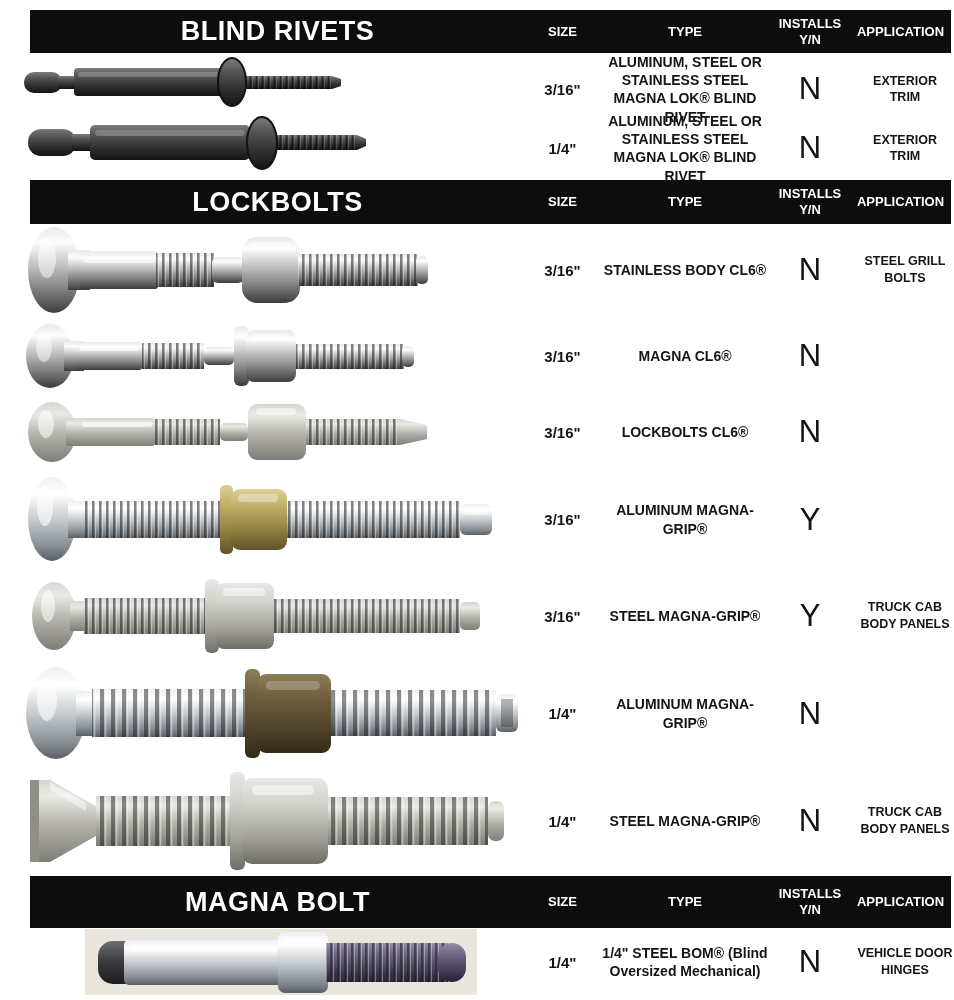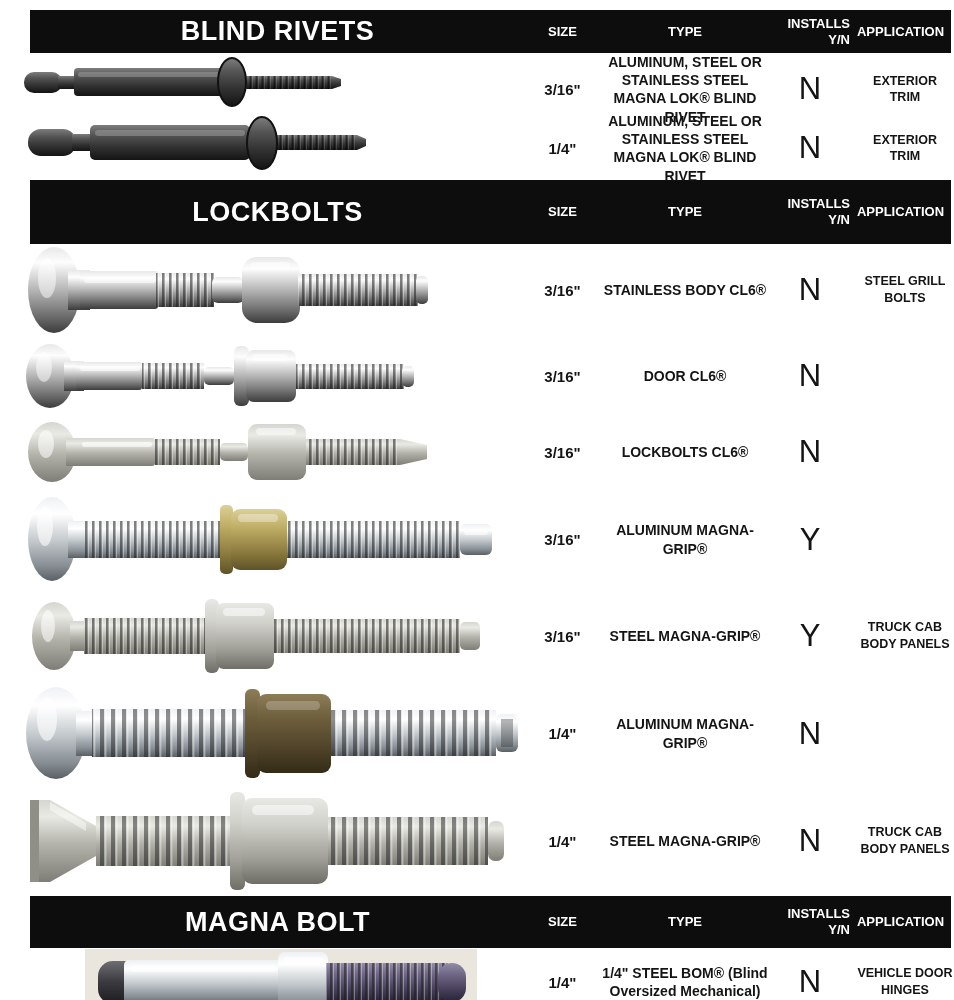--- a/index.html
+++ b/index.html
@@ -6,25 +6,25 @@
   body{width:954px;height:1000px;overflow:hidden;
        font-family:"Liberation Sans", sans-serif;color:#141414;}
   .page{position:relative;width:954px;height:1000px;background:#fff;padding-left:20px;}
   .top-spacer{height:10px;}
 
   
   .bar{background:#0d0d0d;color:#fff;margin:0 23px 0 10px;
        display:grid;grid-template-columns:495px 75px 170px 80px 101px;
        align-items:center;}
   .bar-sm{height:43px;}
-  .bar-lg{height:64px;margin-top:4px;}
+  .bar-lg{height:44px;margin-top:4px;}
   .bar-lg2{height:52px;}
   .bar-title{text-align:center;font-size:27px;font-weight:bold;letter-spacing:.5px;}
   .h-col{text-align:center;font-size:13px;font-weight:bold;line-height:1.2;}
-  .h-installs{white-space:pre-line;text-align:right;}
+  .h-installs{white-space:pre-line;}
 
   
   .row{display:grid;grid-template-columns:505px 75px 170px 80px 124px;
        align-items:center;}
   .cell-img{height:100%;position:relative;}
   .cell-img svg{display:block;}
   .cell-size{text-align:center;font-size:15px;font-weight:bold;}
   .cell-type{text-align:center;font-size:14px;font-weight:bold;line-height:1.3;}
   .cell-installs{text-align:center;font-size:31px;font-weight:500;}
   .cell-app{text-align:center;font-size:12.5px;font-weight:bold;line-height:1.35;
@@ -208,21 +208,21 @@
         <rect x="184" y="31" width="30" height="18" rx="5" fill="url(#gSteel)"></rect>
         <rect x="214" y="10" width="15" height="60" rx="6" fill="url(#gSteel)"></rect>
         <rect x="226" y="14" width="50" height="52" rx="8" fill="url(#gSteel)"></rect>
         <rect x="232" y="18" width="36" height="7" rx="3.5" fill="#ffffff" opacity=".5"></rect>
         <rect x="276" y="28" width="108" height="25" fill="url(#gSteel)"></rect>
         <rect x="276" y="28" width="108" height="25" fill="url(#thrF)"></rect>
         <rect x="382" y="30" width="12" height="21" rx="5" fill="url(#gSteel)"></rect>
       </svg>
     </div>
     <div class="cell-size">3/16"</div>
-    <div class="cell-type">DOOR CL6®</div>
+    <div class="cell-type">MAGNA CL6®</div>
     <div class="cell-installs">N</div>
     <div class="cell-app">
         <div class="inner"></div>
       </div>
   </div>
 
   <div class="row" style="height:72px">
     <div class="cell-img">
       <svg width="505" height="72" viewBox="0 0 505 72">
         <ellipse cx="32" cy="36" rx="24" ry="30" fill="url(#gAlum)"></ellipse>

